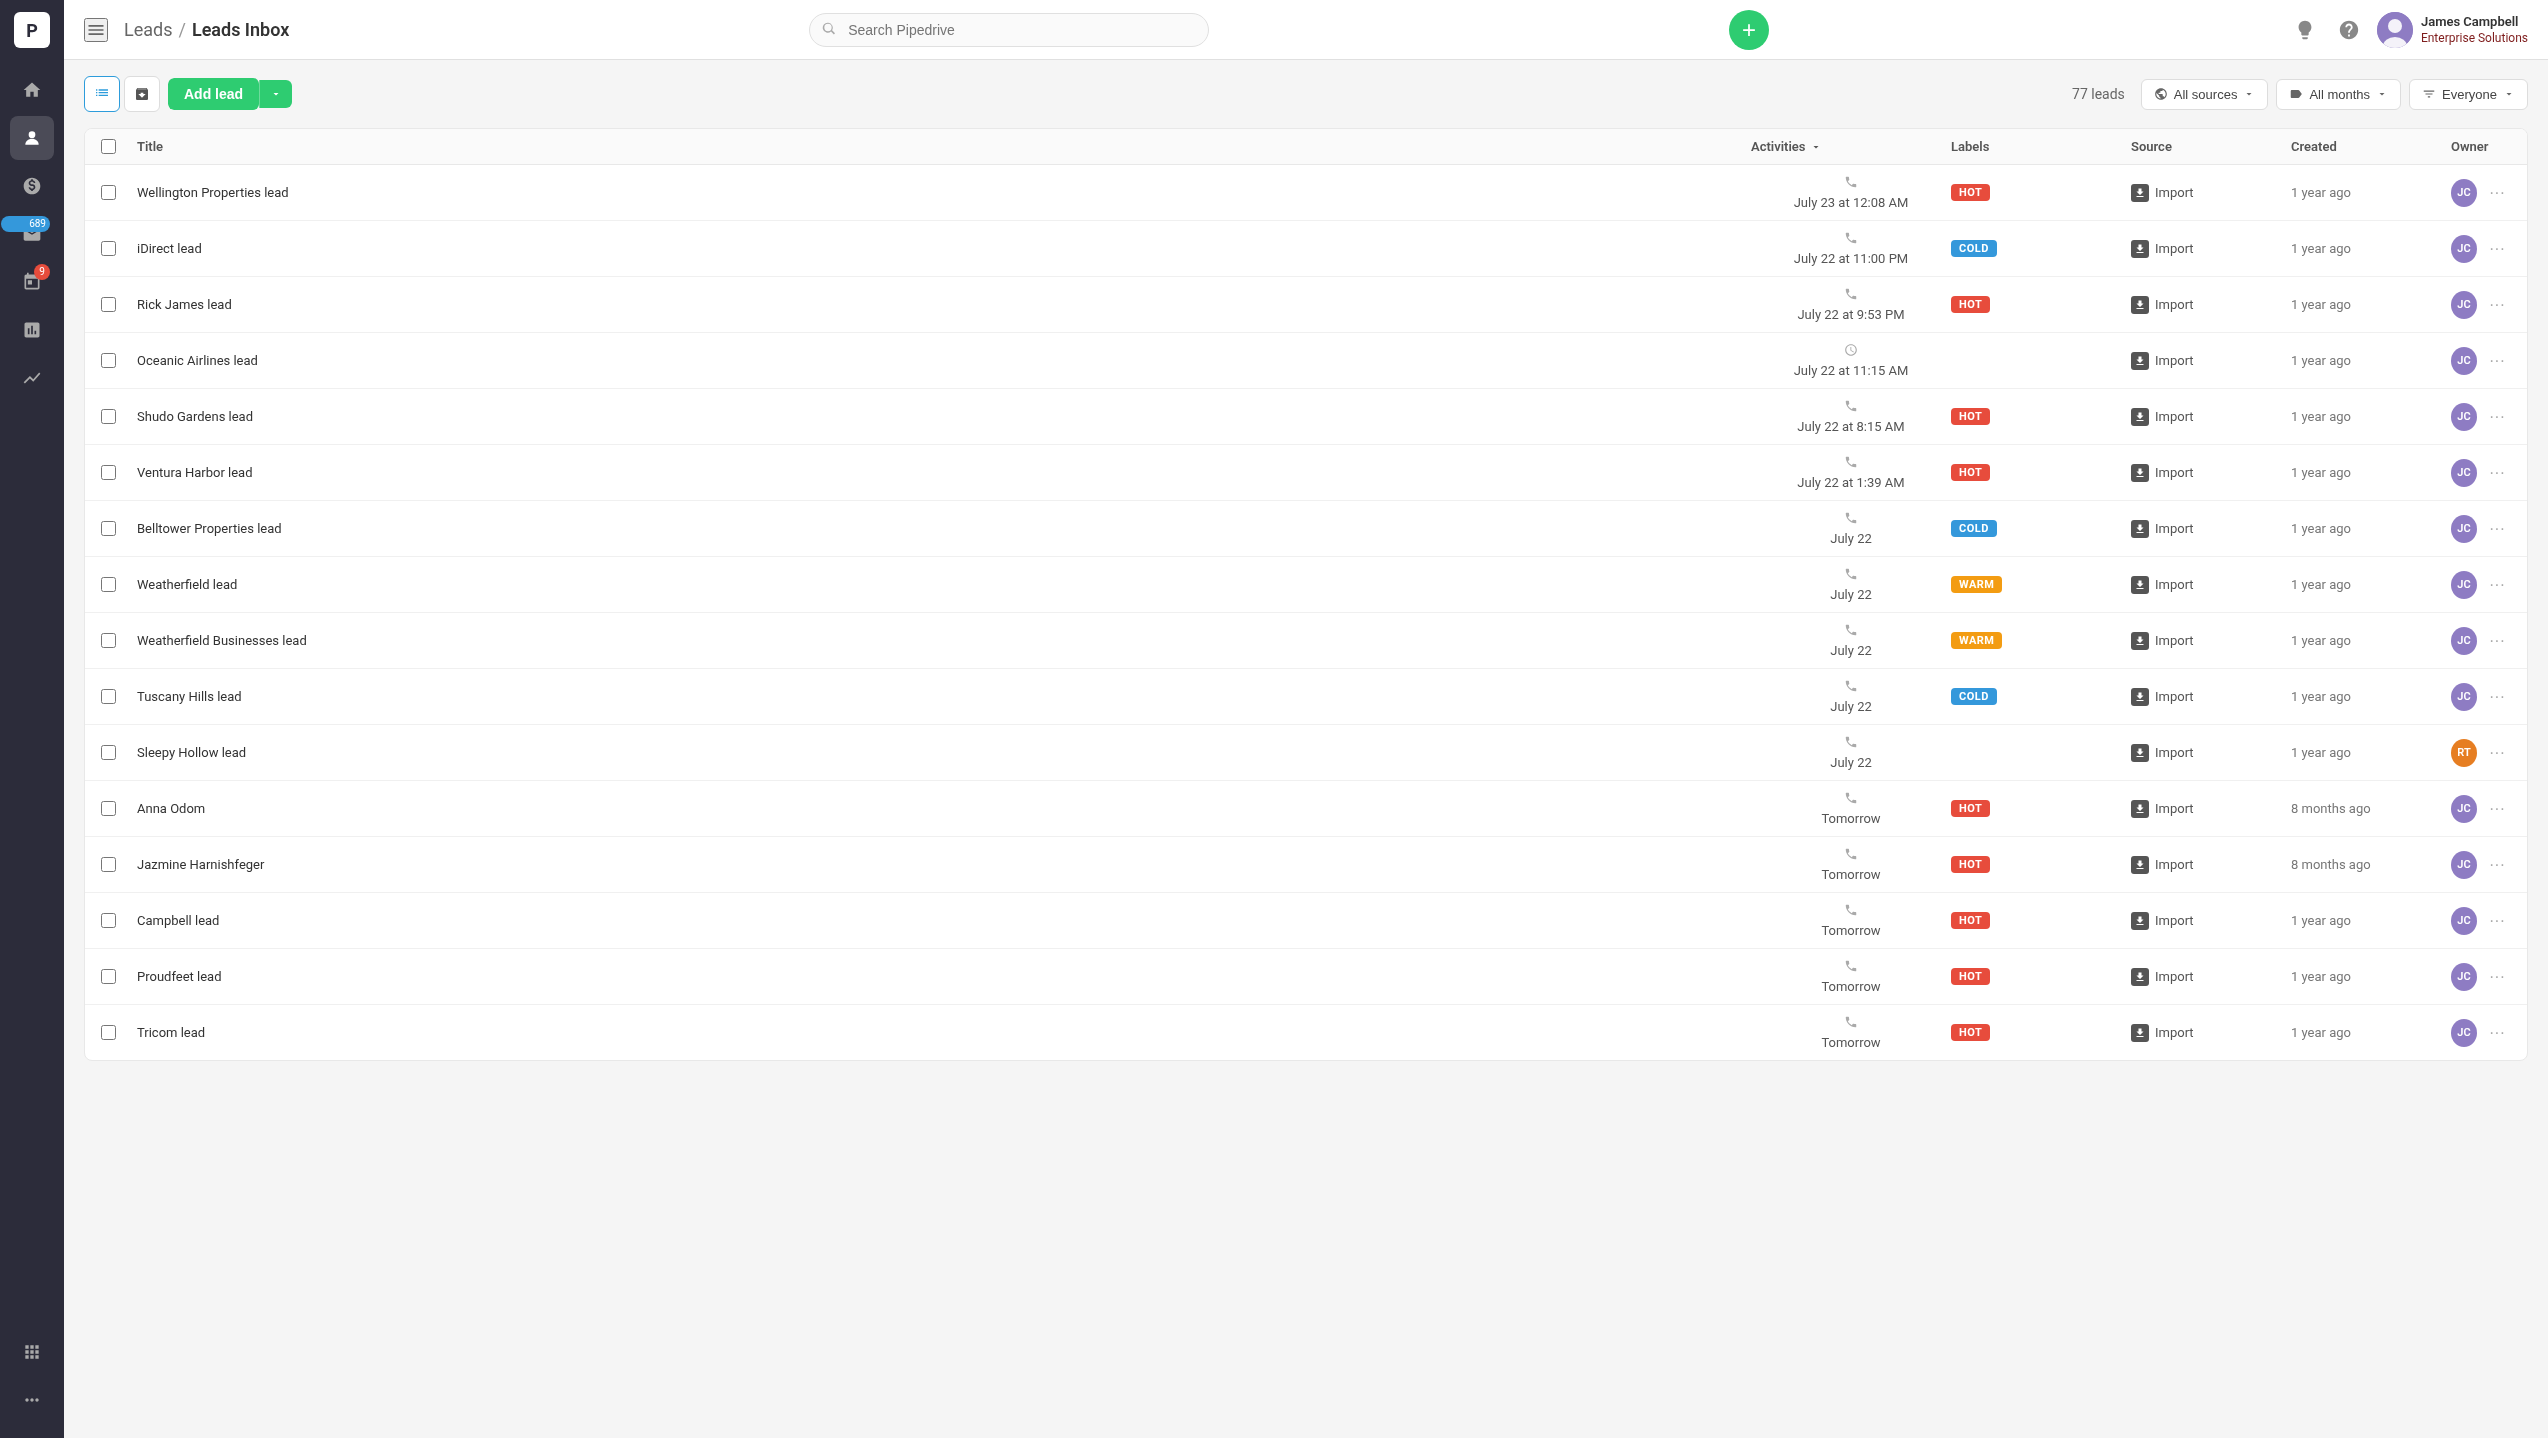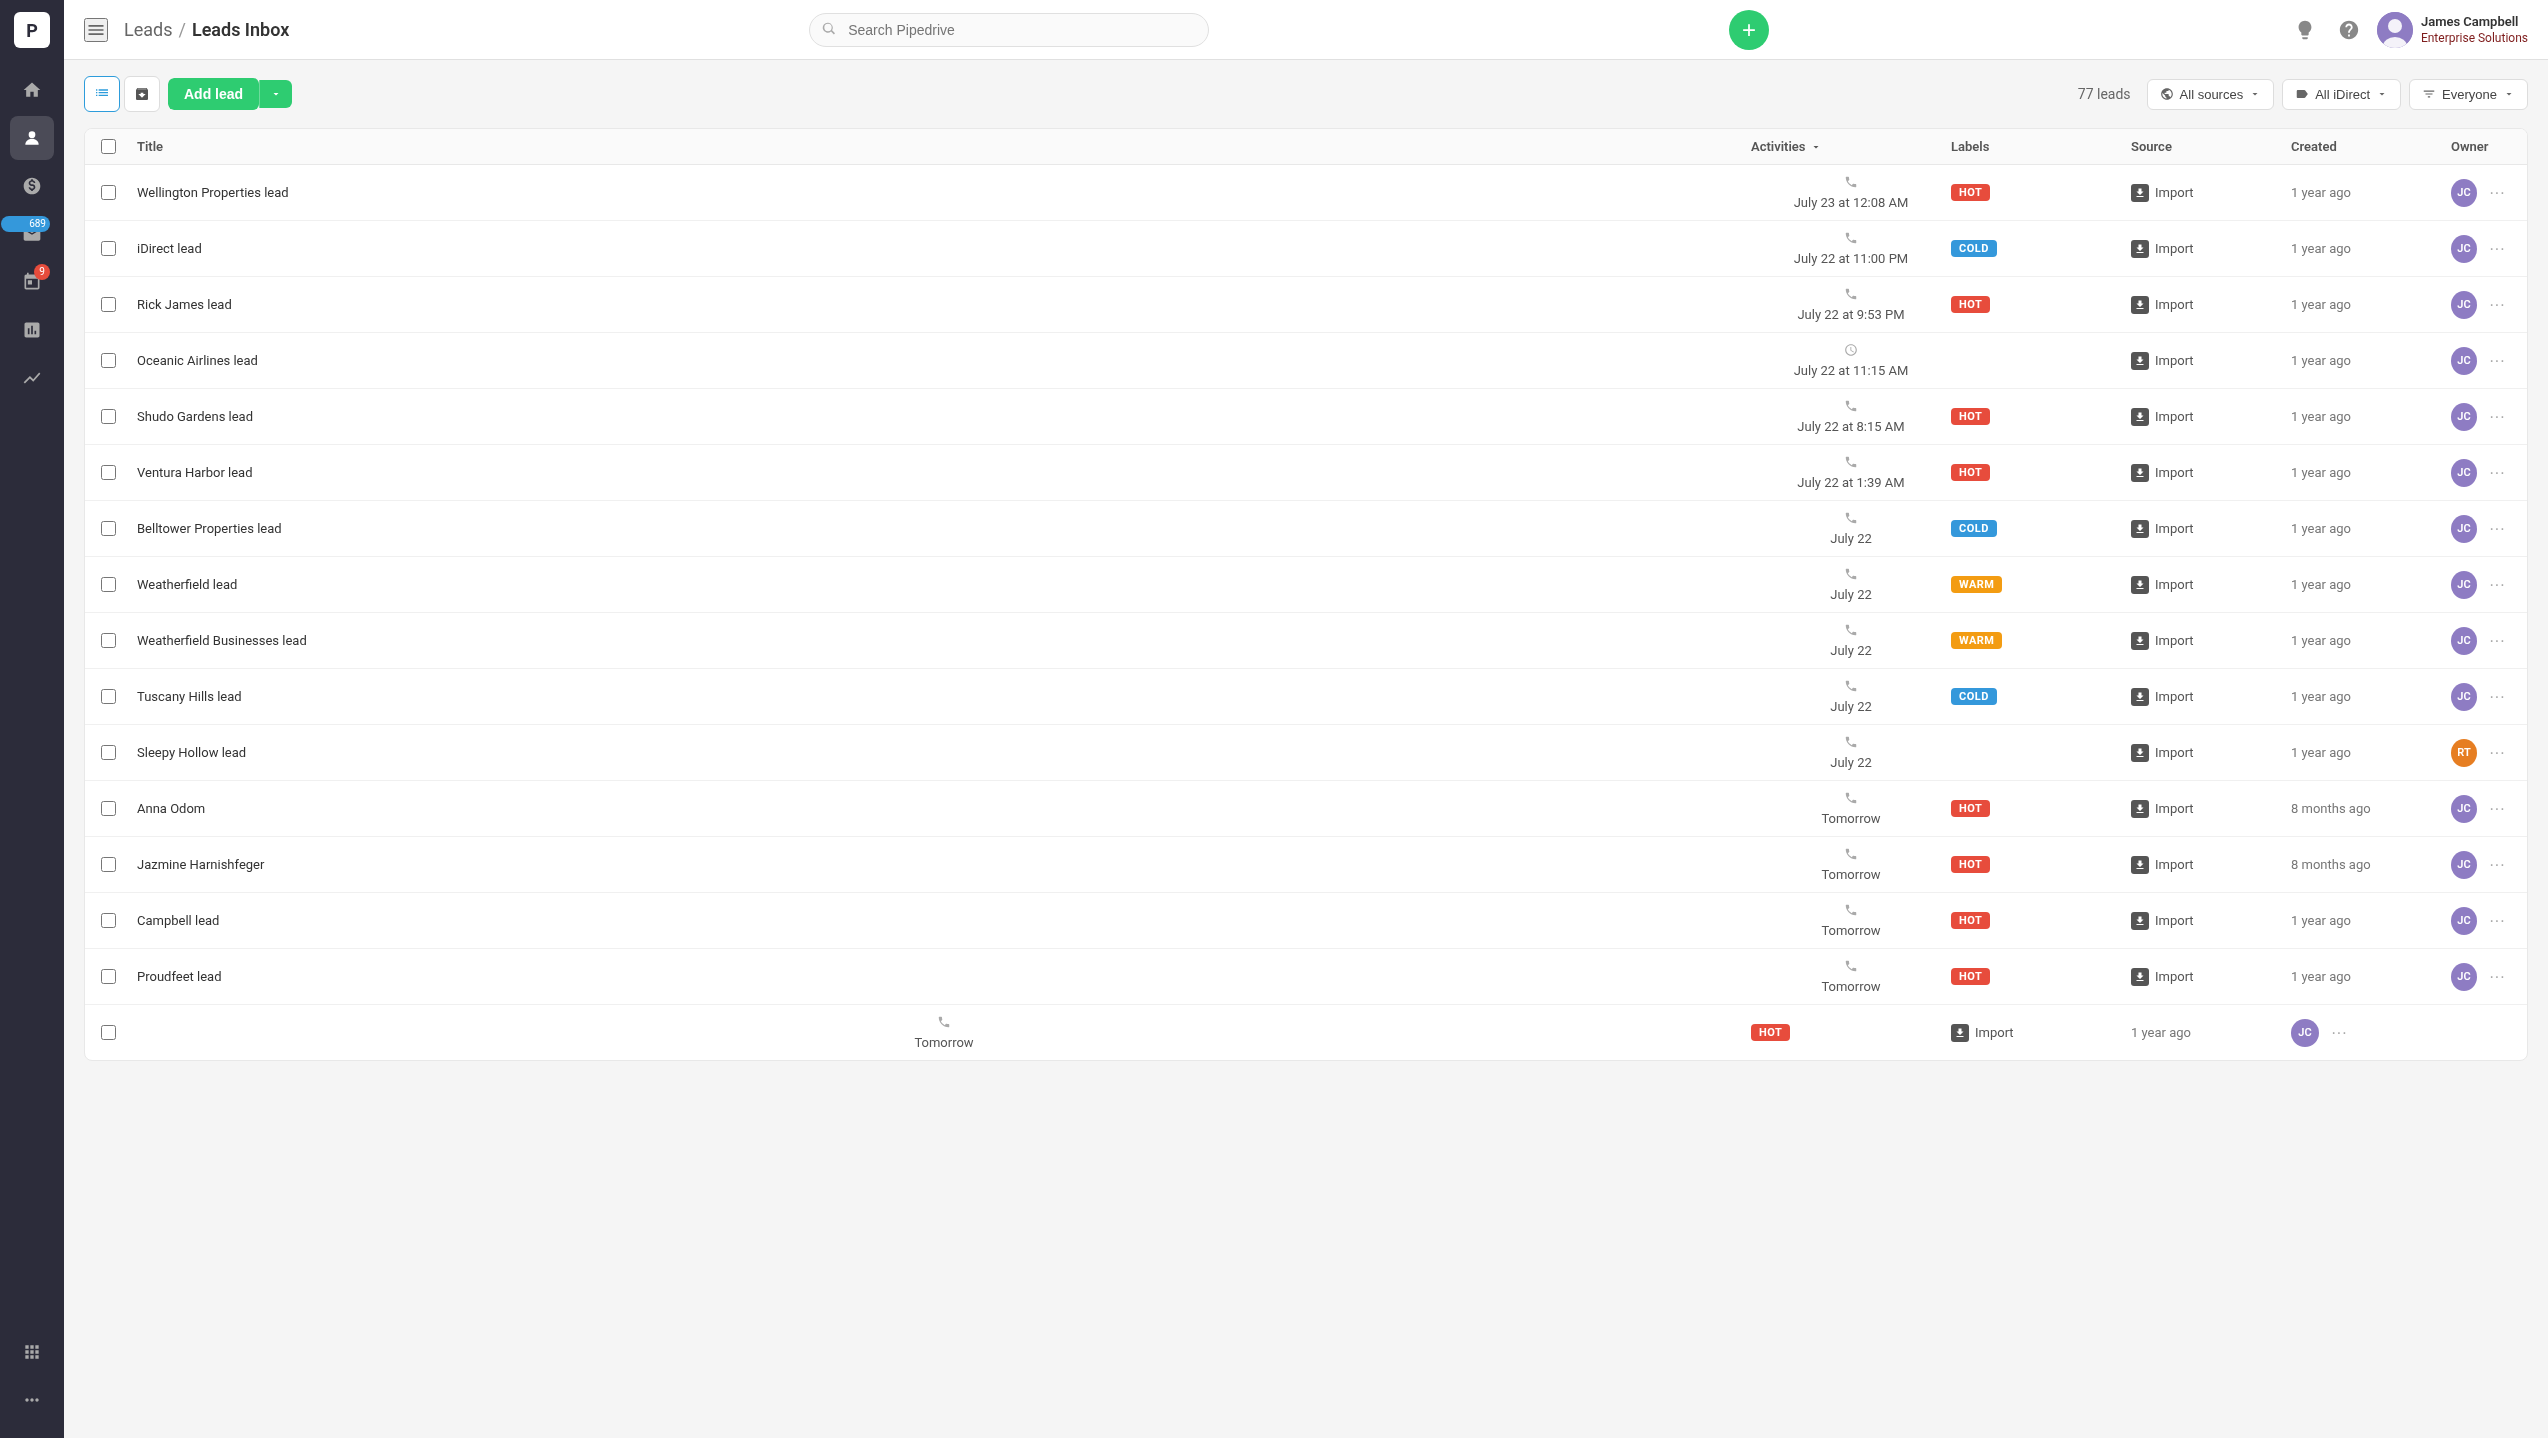--- a/index.html
+++ b/index.html
@@ -410,21 +410,21 @@
           <span>All sources</span>
           <svg width="12" height="12" viewBox="0 0 24 24" fill="#666">
               <path d="M7 10l5 5 5-5z"></path>
             </svg>
         </button>
 
         <button class="filter-btn">
           <svg width="14" height="14" viewBox="0 0 24 24" fill="#666">
               <path d="M17.63 5.84C17.27 5.33 16.67 5 16 5L5 5.01C3.9 5.01 3 5.9 3 7v10c0 1.1.9 1.99 2 1.99L16 19c.67 0 1.27-.33 1.63-.84L22 12l-4.37-6.16z"></path>
             </svg>
-          <span>All iDirect</span>
+          <span>All months</span>
           <svg width="12" height="12" viewBox="0 0 24 24" fill="#666">
               <path d="M7 10l5 5 5-5z"></path>
             </svg>
         </button>
 
         <button class="filter-btn">
           <svg width="14" height="14" viewBox="0 0 24 24" fill="#666">
               <path d="M10 18h4v-2h-4v2zM3 6v2h18V6H3zm3 7h12v-2H6v2z"></path>
             </svg>
           <span>Everyone</span>
@@ -868,20 +868,21 @@
     <div class="col-created">1 year ago</div>
     <div class="col-owner">
       <div class="owner-avatar">JC</div>
       <button class="more-btn">···</button>
     </div>
   </div>
           <div class="table-row">
     <div class="col-checkbox">
       <input type="checkbox" style="">
     </div>
+    <div class="col-title" style="cursor:pointer;">Tricom lead</div>
     <div class="col-activities">
       <svg width="14" height="14" viewBox="0 0 24 24" fill="#aaa">
                 <path d="M6.62 10.79c1.44 2.83 3.76 5.14 6.59 6.59l2.2-2.2c.27-.27.67-.36 1.02-.24 1.12.37 2.33.57 3.57.57.55 0 1 .45 1 1V20c0 .55-.45 1-1 1-9.39 0-17-7.61-17-17 0-.55.45-1 1-1h3.5c.55 0 1 .45 1 1 0 1.25.2 2.45.57 3.57.11.35.03.74-.25 1.02l-2.2 2.2z"></path>
               </svg>
       <span>Tomorrow</span>
     </div>
     <div class="col-labels">
               <span class="label-badge label-hot">HOT</span>
             </div>
     <div class="col-source">

